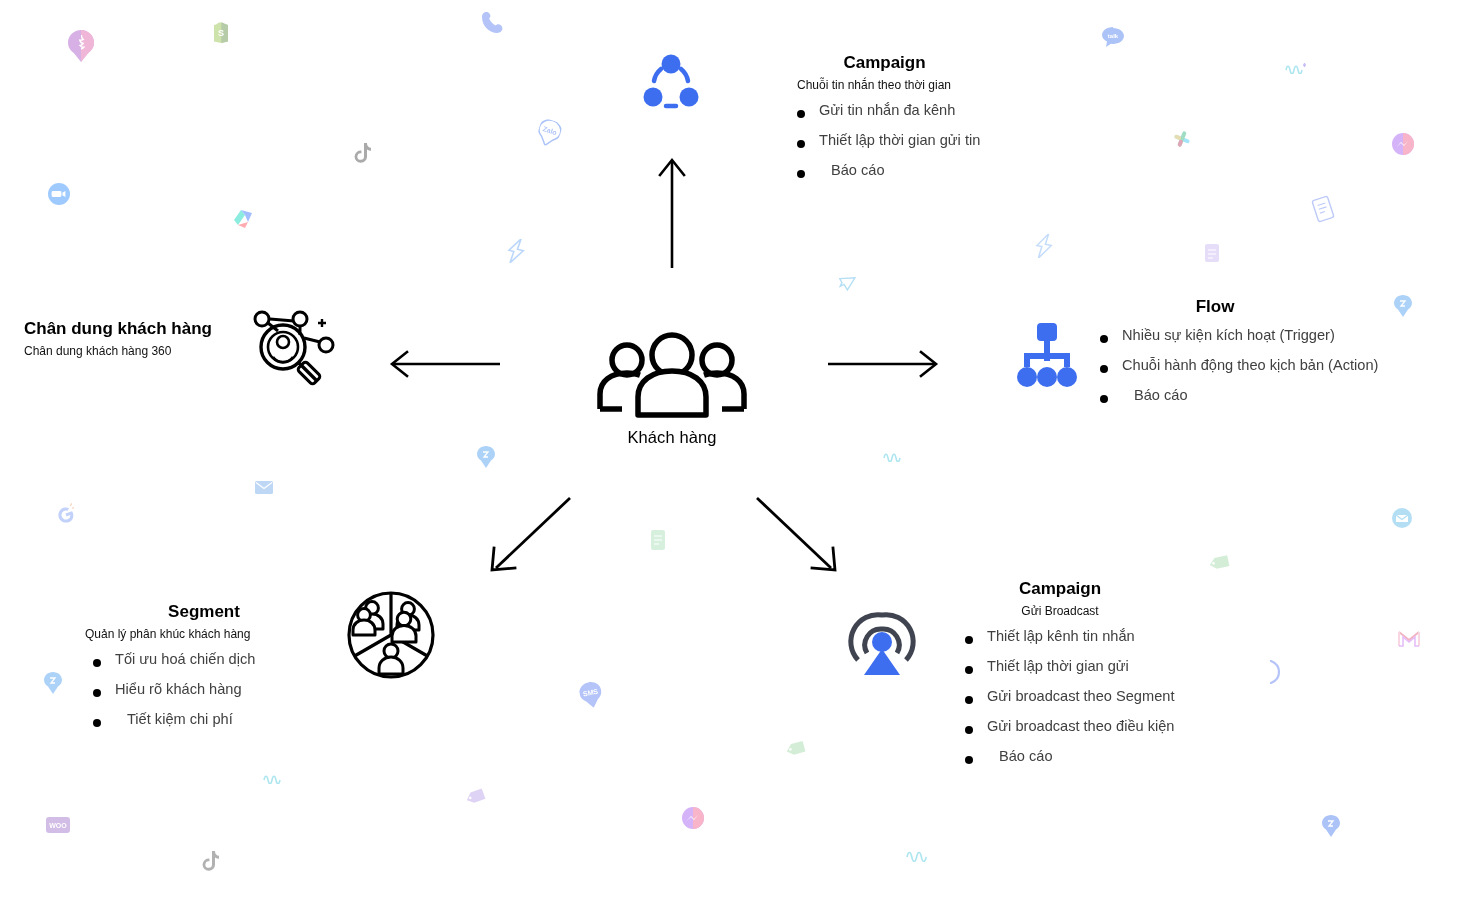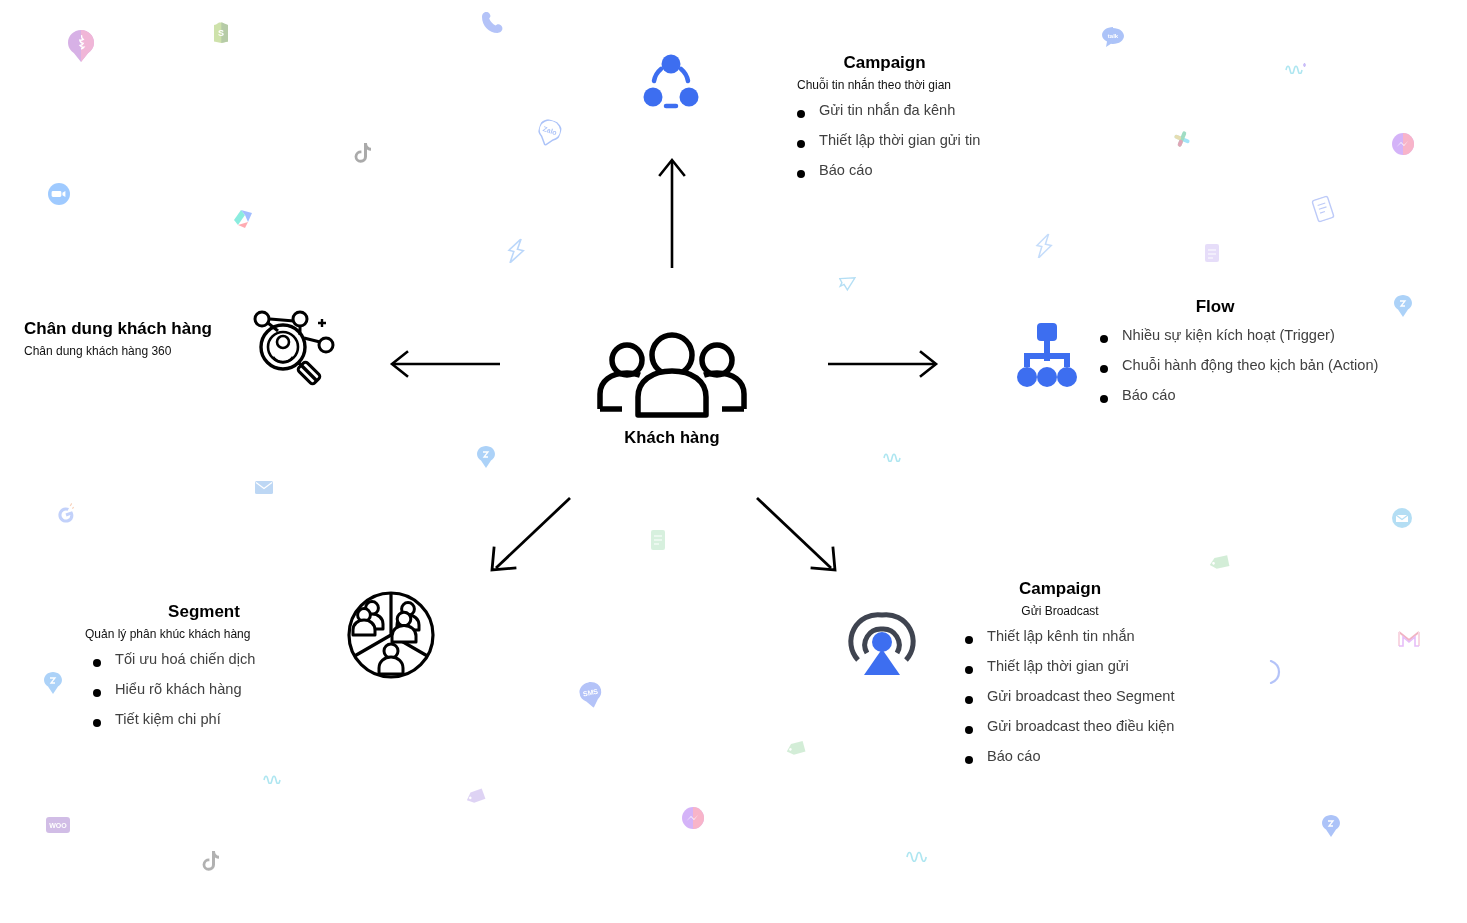--- a/index.html
+++ b/index.html
@@ -33,21 +33,21 @@
   
   #center-node {
     position: absolute;
     left: 596px; top: 332px;
     width: 152px;
     text-align: center;
   }
   #center-label {
     margin-top: 6px;
     font-size: 16.5px;
-    font-weight: bold;
+    font-weight: normal;
     color: #000;
     letter-spacing: .1px;
   }
 
   
   .block { position: absolute; }
   .block-title {
     font-size: 17px;
     font-weight: bold;
     color: #000;
@@ -61,21 +61,21 @@
   }
   .bullets { margin-top: 9px; list-style: none; }
   .bullets li {
     display: flex;
     align-items: flex-end;
     font-size: 14.6px;
     color: #404040;
     margin-bottom: 14px;
     white-space: nowrap;
   }
-  .bullets li:last-child { margin-bottom: 0; }
+  .bullets li:last-child { margin-bottom: 0; gap: 12px; }
   .dot {
     width: 8px; height: 8px;
     border-radius: 50%;
     background: #000;
     flex: 0 0 8px;
     margin-right: 14px;
   }
 
   
   .ta-center { text-align: center; }

